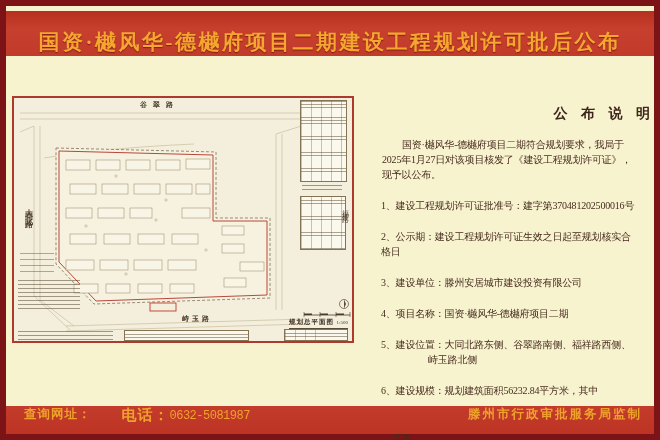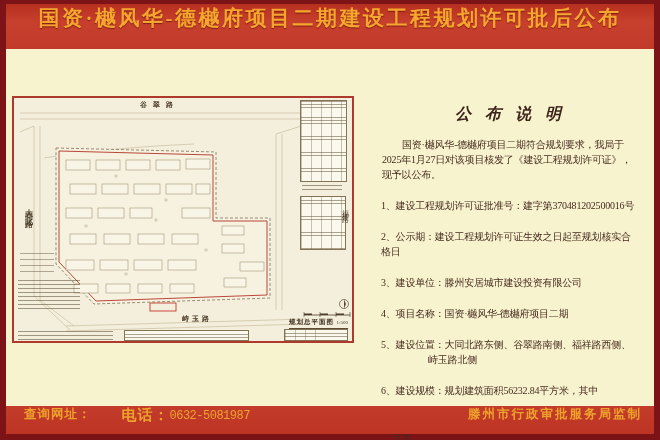--- a/index.html
+++ b/index.html
@@ -7,23 +7,23 @@
     position:relative; width:660px; height:440px;
     background:#7c1316; overflow:hidden;
     font-family:"Liberation Serif", serif;
   }
   .inner{
     position:absolute; left:6px; top:6px; right:6px; bottom:6px;
     background:#f8f3cf;
   }
   
   .title-bar{
-    position:absolute; left:6px; right:6px; top:4px; height:45px;
+    position:absolute; left:6px; right:6px; top:11px; height:45px;
     background:linear-gradient(#b7301f,#c73f2d 40%,#c23a2a);
-    display:flex; align-items:flex-start; justify-content:center;
+    display:flex; align-items:flex-end; justify-content:center;
   }
   .title-bar .t{
     color:#f5a62f; font-size:21px; font-weight:bold; letter-spacing:2.5px;
     text-shadow:0 1px 1px rgba(90,10,5,.6);
   }
   
   .map-panel{
     position:absolute; left:12px; top:96px; width:342px; height:247px;
     background:#f4efdd; border:2px solid #ad3a2c; box-sizing:border-box;
   }
@@ -54,22 +54,22 @@
     color:#3f3122; font-size:6.5px; font-weight:bold; letter-spacing:1px;
     border-bottom:1px solid #5c4c36; padding-bottom:1px;
   }
   .drawing-title .sc{font-size:5px; font-weight:normal; letter-spacing:0;}
   
   .notice{
     position:absolute; left:366px; top:106px; width:289px;
     color:#452a1e; font-size:10px; line-height:15px; letter-spacing:-0.2px;
   }
   .notice .head{
-    text-align:center; font-size:16px; font-weight:bold; letter-spacing:5px;
-    margin:0 0 5px 0; color:#3d241a;font-style:italic;
+    text-align:right; font-size:14px; font-weight:bold; letter-spacing:5px;
+    margin:0 0 5px 0; color:#3d241a;
   }
   .notice p{margin:16px;}
   .notice .intro{text-indent:2em; margin-bottom:1px;}
   .notice .item{margin-left:15px;}
   .notice .item-hang{margin-left:15px; padding-left:47px; text-indent:-47px;}
   .notice .item-cont{margin-left:26px;}
   
   .footer{
     position:absolute; left:6px; right:6px; bottom:6px; height:28px;
     background:linear-gradient(#c33b2b,#bd3425);

